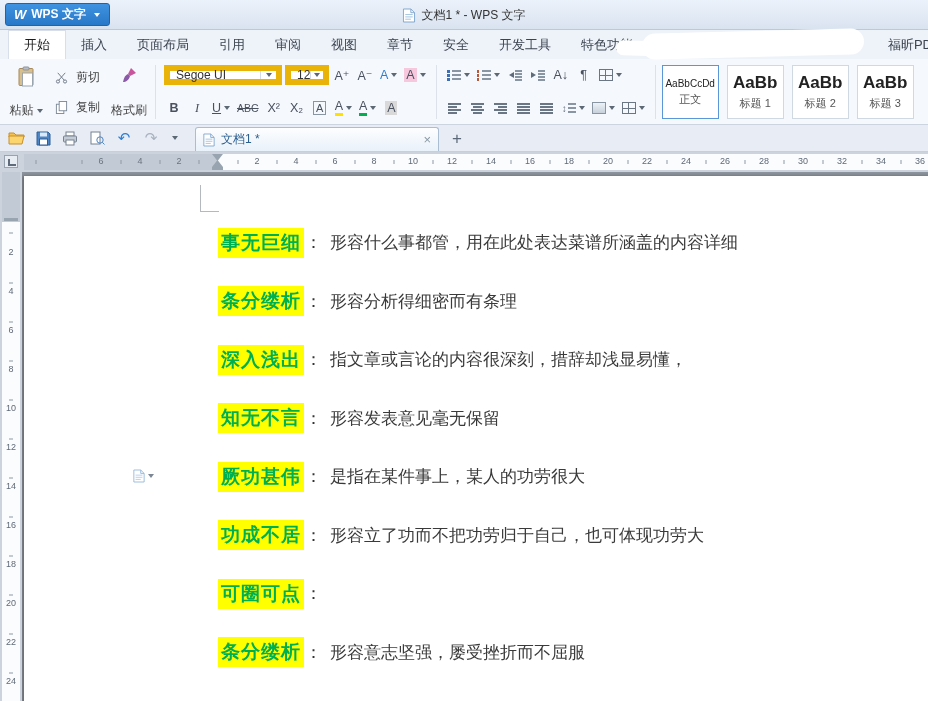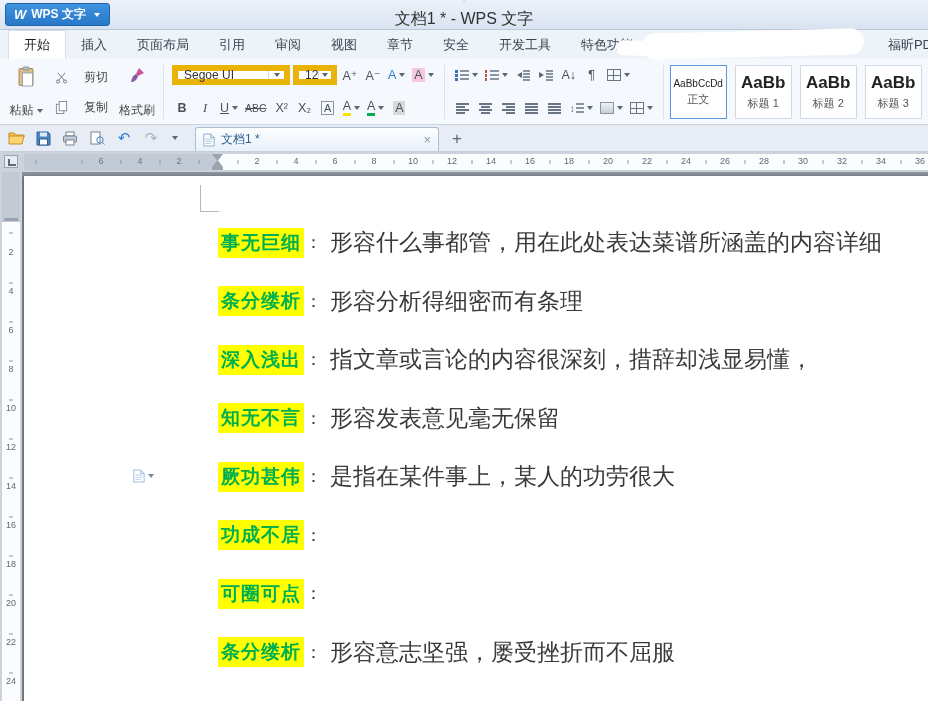--- a/index.html
+++ b/index.html
@@ -10,21 +10,21 @@
 
   
   .titlebar{position:absolute;left:0;top:0;width:100%;height:30px;
     background:linear-gradient(#ecf2fa,#d9e3f0);border-bottom:1px solid #bcc9d8;box-sizing:border-box;}
   .wps-btn{position:absolute;left:5px;top:3px;height:23px;padding:0 9px 0 8px;border-radius:3px;
     background:linear-gradient(#3f93e0,#2878c8);border:1px solid #1e64ab;color:#fff;
     font-size:12px;font-weight:bold;display:flex;align-items:center;gap:5px;box-sizing:border-box;}
   .wps-btn .car{border-top-color:#fff;}
   .wps-logo{font-style:italic;font-weight:900;font-size:13px;}
   .title-center{position:absolute;left:50%;top:0;transform:translateX(-50%);height:30px;
-    display:flex;align-items:center;gap:6px;font-size:16px;color:#333;flex-direction:column;}
+    display:flex;align-items:center;gap:6px;font-size:12px;color:#333;}
 
   
   .menubar{position:absolute;top:30px;left:0;width:100%;height:29px;background:#eef3f9;
     display:flex;align-items:stretch;padding-left:8px;box-sizing:border-box;}
   .mtab{padding:0 15px;display:flex;align-items:center;font-size:13px;color:#3c4450;position:relative;}
   .mtab.active{background:#fff;border:1px solid #d8dfe8;border-bottom:none;color:#1c1c1c;}
   .mtab:last-child{margin-left:auto;margin-right:-8px;padding-right:4px;}
   .scribble{position:absolute;left:642px;top:1px;width:222px;height:26px;background:#fff;
     border-radius:13px;transform:rotate(-1.5deg);z-index:2;}
   .scribble::after{content:"";position:absolute;left:-26px;top:7px;width:55px;height:15px;
@@ -33,21 +33,21 @@
   
   .ribbon{position:absolute;top:59px;left:0;width:100%;height:66px;background:#f5f8fc;
     border-bottom:1px solid #ccd4df;display:flex;align-items:stretch;padding:3px 0 2px 6px;box-sizing:border-box;}
   .rsep{width:1px;background:#dbe2ea;margin:3px 4px;}
   .rgroup{display:flex;}
   .clip-group{gap:6px;padding-right:2px;}
   .big-btn{width:40px;display:flex;flex-direction:column;align-items:center;justify-content:space-between;
     padding:4px 0 3px;font-size:12px;color:#444;}
   .big-btn .lbl{display:flex;align-items:center;}
   .mini-col{display:flex;flex-direction:column;justify-content:space-around;}
-  .mini-btn{display:flex;align-items:center;gap:16px;font-size:12px;color:#444;padding:1px 3px;}
+  .mini-btn{display:flex;align-items:center;gap:8px;font-size:12px;color:#444;padding:1px 3px;}
   .col-group{display:flex;flex-direction:column;justify-content:space-between;padding:3px 4px 4px;}
   .frow{display:flex;align-items:center;gap:3px;}
   .combo{height:20px;background:#fff;border:6px solid #eab308;display:flex;align-items:center;
     font-size:12px;color:#333;padding-left:6px;box-sizing:border-box;}
   .combo-family{width:118px;}
   .combo-size{width:44px;}
   .combo .carbox{margin-left:auto;width:15px;height:100%;display:flex;align-items:center;
     justify-content:center;border-left:1px solid #d5dce5;}
   .combo .carbox .car{margin:0;}
   .rbtn{min-width:20px;height:20px;display:flex;align-items:center;justify-content:center;
@@ -148,21 +148,21 @@
     font-size:9px;color:#5f6977;}
   .page{position:absolute;left:24px;top:4px;right:-6px;bottom:-6px;background:#fff;
     box-shadow:-2px 0 4px rgba(0,0,0,.3);}
   .crop{position:absolute;left:176px;top:9px;width:18px;height:26px;
     border-left:1px solid #b4b9c0;border-bottom:1px solid #b4b9c0;}
   .entries{position:absolute;left:194px;top:53px;}
   .entry{display:flex;align-items:center;height:27px;margin-bottom:31.5px;white-space:nowrap;
     font-family:"Liberation Serif","DejaVu Serif",serif;}
   .term{background:#ffff00;color:#00b050;font-weight:bold;font-size:19px;padding:2px 3px;letter-spacing:1px;}
   .colon{font-size:17px;color:#333;margin:0 8px 0 1px;}
-  .def{font-size:23px;color:#3a3a3a;}
+  .def{font-size:17px;color:#3a3a3a;}
   .pasteopt{position:absolute;left:109px;top:293px;display:flex;align-items:center;gap:3px;}
   .pasteopt .car{margin:0;border-top-color:#7b8794;}
 </style>
 </head>
 <body>
 
 <div class="window">
 
   <div class="titlebar">
     <div class="wps-btn">
@@ -510,20 +510,21 @@
           <span class="def">形容发表意见毫无保留</span>
         </div>
           <div class="entry" style="--i: 4;">
           <span class="term">厥功甚伟</span>
           <span class="colon">：</span>
           <span class="def">是指在某件事上，某人的功劳很大</span>
         </div>
           <div class="entry" style="--i: 5;">
           <span class="term">功成不居</span>
           <span class="colon">：</span>
+          <span class="def">形容立了功而不把功劳归于自己，也可体现功劳大</span>
         </div>
           <div class="entry" style="--i: 6;">
           <span class="term">可圈可点</span>
           <span class="colon">：</span>
         </div>
           <div class="entry" style="--i: 7;">
           <span class="term">条分缕析</span>
           <span class="colon">：</span>
           <span class="def">形容意志坚强，屡受挫折而不屈服</span>
         </div>

